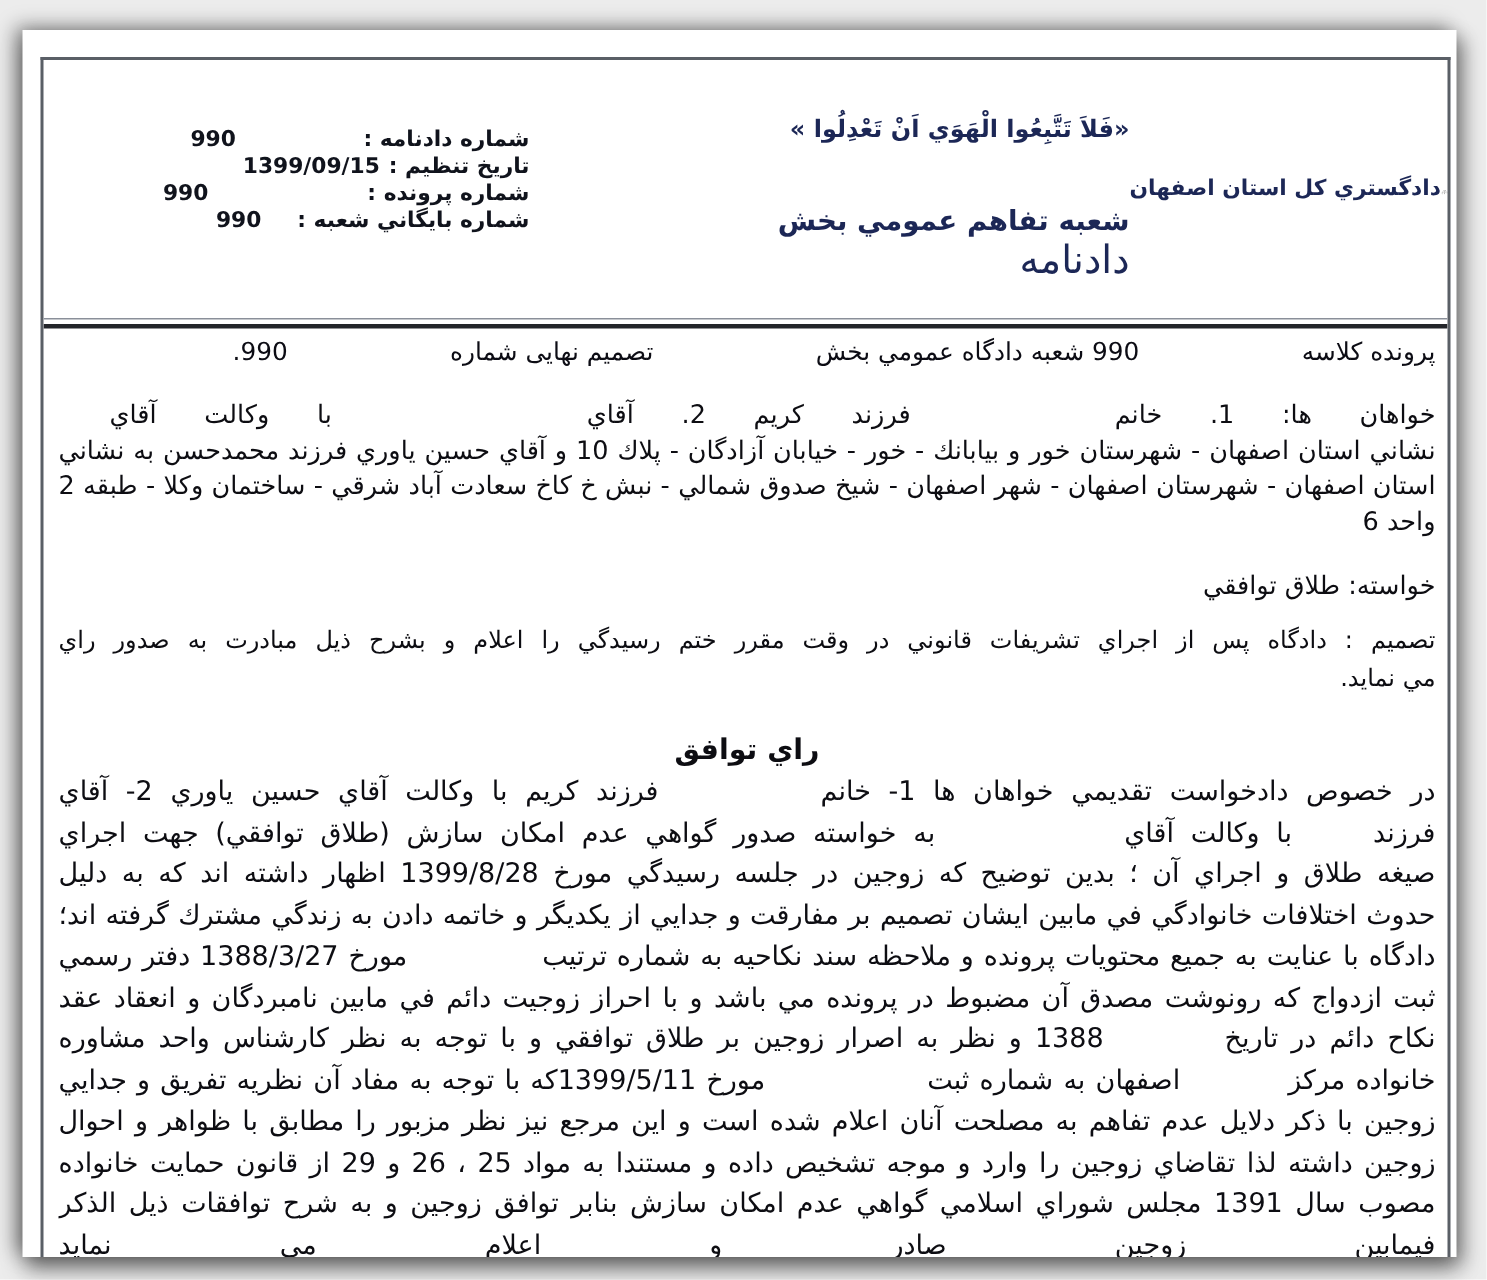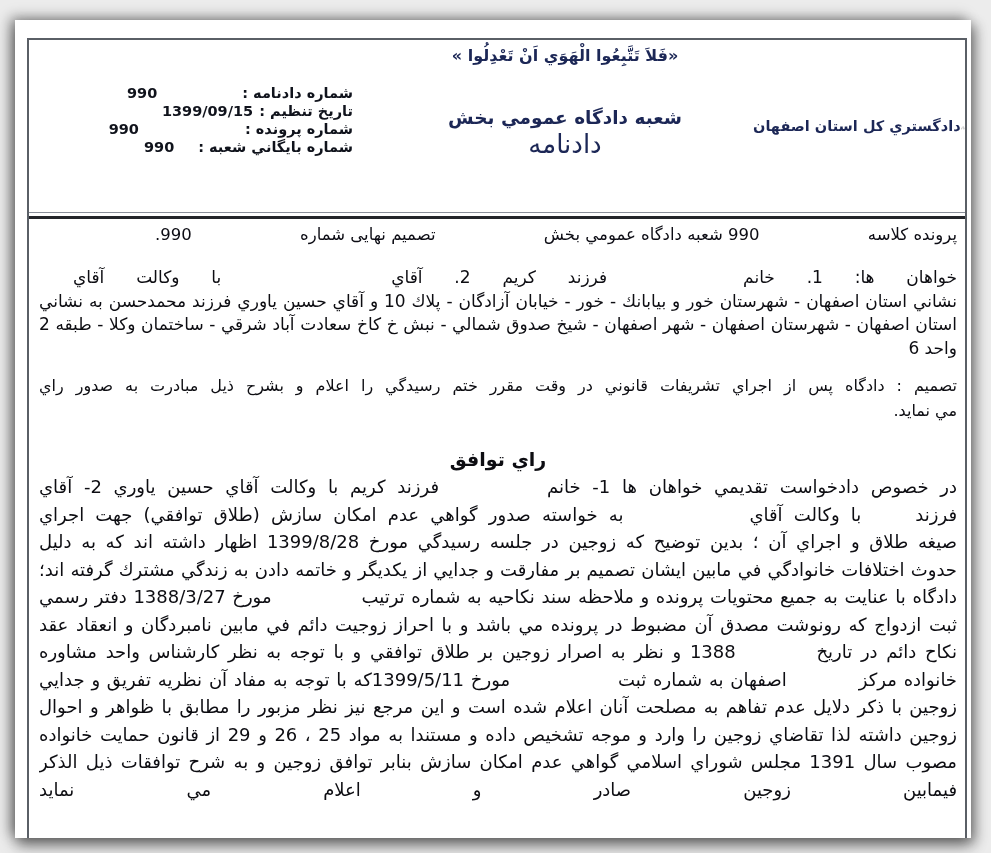--- a/index.html
+++ b/index.html
@@ -15,21 +15,21 @@
   }
   .frame{
     position:absolute;left:12px;right:4px;top:18px;bottom:0;
     border:2px solid #5a5f66;border-bottom:none;
     background:#fff;overflow:hidden;
   }
   
   .header{display:flex;direction:rtl;height:172px;}
   .logo-col{width:212px;display:flex;flex-direction:row;align-items:center;padding-top:3px;}
   .org{font-size:14.5px;font-weight:bold;color:#1c2756;margin-top:-3px;white-space:nowrap;}
-  .center-col{flex:1;text-align:center;color:#1c2756;padding-top:6px;}
+  .center-col{flex:1;text-align:right;color:#1c2756;padding-top:36px;}
   .quote{font-size:16px;font-weight:bold;}
   .branch{margin-top:42px;font-size:18.5px;font-weight:bold;}
   .title{font-size:26px;font-weight:normal;margin-top:1px;}
   .meta-col{width:348px;padding-top:44px;font-size:14.5px;font-weight:bold;color:#10131c;}
   .meta-row{display:flex;direction:rtl;padding-right:24px;line-height:18px;white-space:nowrap;}
   .m1{gap:85px}.m2{gap:6px}.m3{gap:106px}.m4{gap:24px}
   
   .rule{height:3px;border-top:1px solid #8a8f99;border-bottom:3px solid #23252a;}
   .case-row{display:flex;direction:rtl;justify-content:space-between;align-items:flex-start;
     font-size:16.5px;color:#0c0c14;padding:6px 8px 0 126px;height:24px;}
@@ -86,21 +86,21 @@
           <g stroke="#161616" stroke-width="2.5" fill="none">
             <path d="M160 74 L147 112 M160 74 L173 112 M160 74 L160 112"></path>
             <path d="M145 115 L175 115 Q173 131 160 131 Q147 131 145 115 Z" fill="#ffffff"></path>
           </g>
         </svg>
         <div class="org">دادگستري كل استان اصفهان</div>
       </div>
 
       <div class="center-col">
         <div class="quote">«فَلاَ تَتَّبِعُوا الْهَوَي اَنْ تَعْدِلُوا »</div>
-        <div class="branch">شعبه دادگاه عمومي بخش</div>
+        <div class="branch">شعبه تفاهم عمومي بخش</div>
         <div class="title">دادنامه</div>
       </div>
 
       <div class="meta-col">
         <div class="meta-row m1">
           <span>شماره دادنامه :</span>
           <span>990</span>
         </div>
         <div class="meta-row m2">
           <span>تاريخ تنظيم :</span>
@@ -128,20 +128,21 @@
 
     <div class="content">
 
       <div class="parties">
         <div class="line">خواهان ها: 1. خانم        فرزند كريم 2. آقاي          با وكالت آقاي  </div>
         <div class="line">نشاني استان اصفهان - شهرستان خور و بيابانك - خور - خيابان آزادگان - پلاك 10 و آقاي حسين ياوري فرزند محمدحسن به نشاني</div>
         <div class="line">استان اصفهان -  شهرستان اصفهان -  شهر اصفهان - شيخ صدوق شمالي - نبش خ كاخ سعادت آباد شرقي - ساختمان وكلا - طبقه 2 -</div>
         <div class="line natural">واحد 6</div>
       </div>
 
+      <div class="claim">خواسته: طلاق توافقي</div>
 
       <div class="decision">
         <div class="line">تصميم : دادگاه پس از اجراي تشريفات قانوني در وقت مقرر ختم رسيدگي را اعلام و بشرح ذيل مبادرت به صدور راي</div>
         <div class="line natural">مي نمايد.</div>
       </div>
 
       <div class="vheading">راي توافق</div>
 
       <div class="verdict">
         <div class="line">در خصوص دادخواست تقديمي خواهان ها 1- خانم      فرزند كريم با وكالت آقاي حسين ياوري 2- آقاي</div>

